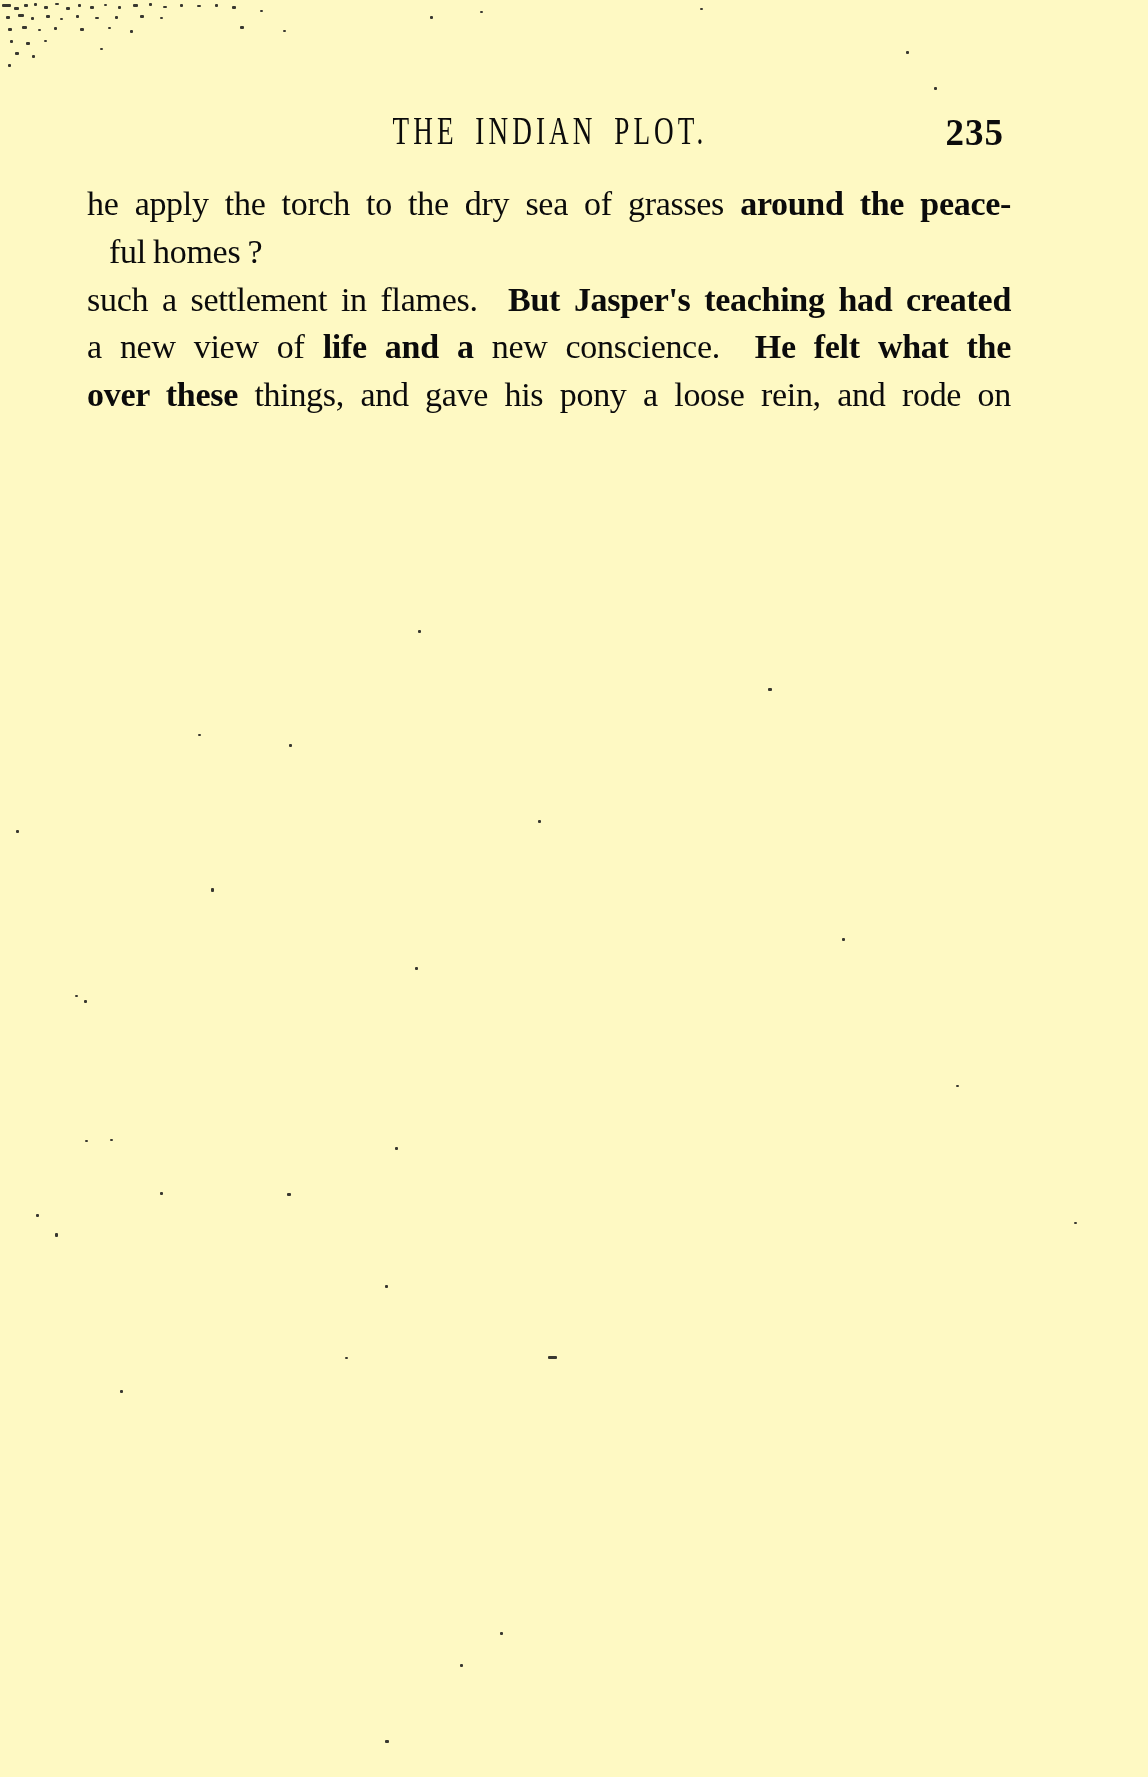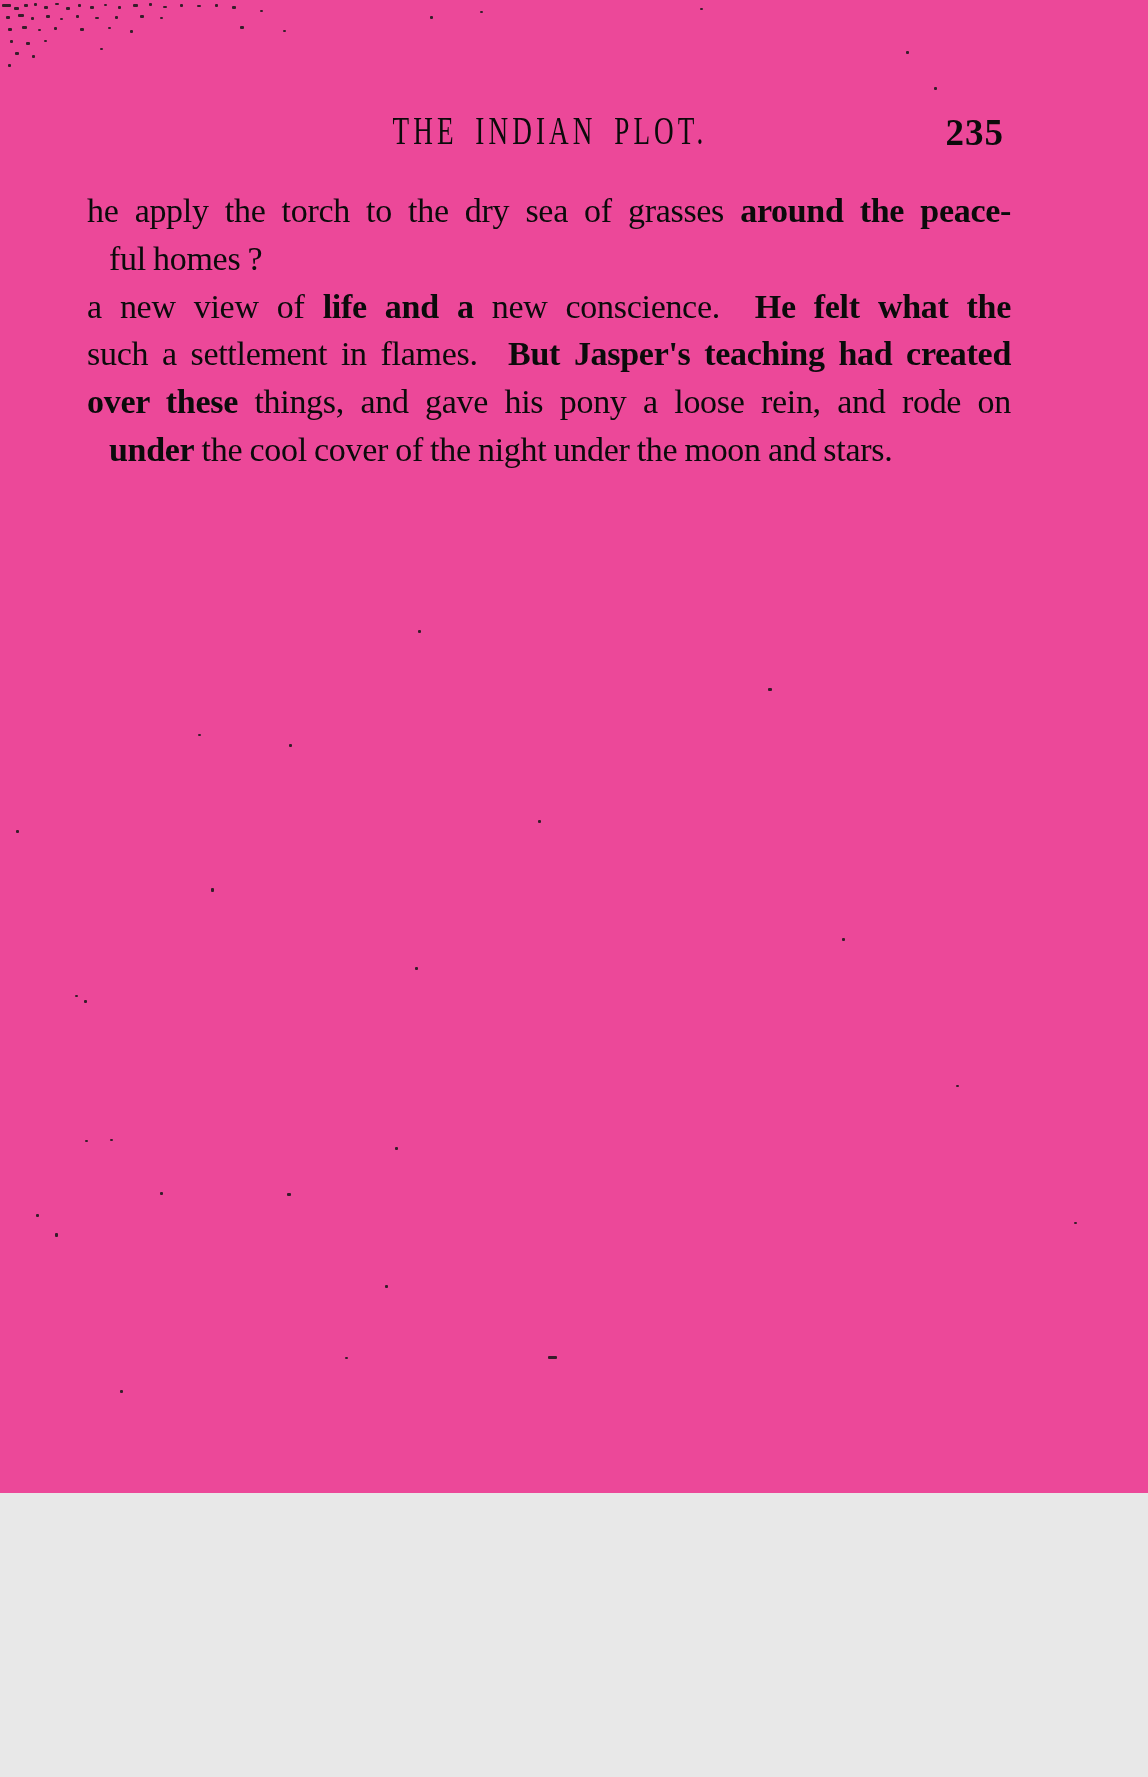--- a/index.html
+++ b/index.html
@@ -3,23 +3,23 @@
 <meta charset="utf-8">
 <style>
   html, body {
     margin: 0;
     padding: 0;
     background: #e8e8e8;
   }
   .page {
     position: relative;
     width: 1148px;
-    height: 1493px;
+    height: 1777px;
     margin: 0 auto;
-    background: #ec4899;
+    background: #fef9c3;
     overflow: hidden;
     font-family: "Liberation Serif", "DejaVu Serif", serif;
     color: #0b0b0b;
   }
   .running-head {
     position: absolute;
     left: 88px;
     top: 108px;
     width: 924px;
     text-align: center;
@@ -36,21 +36,21 @@
     right: 144px;
     top: 112px;
     font-size: 37px;
     line-height: 42px;
     font-weight: bold;
     letter-spacing: 1px;
   }
   .page-body {
     position: absolute;
     left: 87px;
-    top: 187px;
+    top: 180px;
     width: 924px;
     font-size: 34px;
     line-height: 47.8px;
     letter-spacing: -0.3px;
     word-spacing: -1px;
   }
   .text-line {
     text-align: justify;
     text-align-last: justify;
   }
@@ -73,24 +73,23 @@
 </style>
 </head>
 <body>
 
 <div class="page">
   <div class="running-head">THE INDIAN PLOT.</div>
   <div class="page-number">235</div>
   <div class="page-body">
       <div class="text-line"><span>he apply the torch to the dry sea of grasses </span><span class="seg-bold">around the peace-</span></div>
       <div class="text-line no-just"><span>ful homes ?</span></div>
+      <div class="text-line"><span>such a settlement in flames.  </span><span class="seg-bold">But Jasper's teaching had created</span></div>
       <div class="text-line"><span>a new view of </span><span class="seg-bold">life and a</span><span> new conscience.  </span><span class="seg-bold">He felt what the</span></div>
-      <div class="text-line"><span>such a settlement in flames.  </span><span class="seg-bold">But Jasper's teaching had created</span></div>
       <div class="text-line"><span class="seg-bold">over these</span><span> things, and gave his pony a loose rein, and rode on</span></div>
-      <div class="text-line no-just"><span class="seg-bold">under</span><span> the cool cover of the night under the moon and stars.</span></div>
     </div>
   <div id="noise-layer">
       <div class="speck" style="left: 2px; top: 4px; width: 9px; height: 3px; background: rgb(22, 22, 22);"></div>
       <div class="speck" style="left: 14px; top: 7px; width: 5px; height: 3px; background: rgb(22, 22, 22);"></div>
       <div class="speck" style="left: 24px; top: 4px; width: 4px; height: 3px; background: rgb(22, 22, 22);"></div>
       <div class="speck" style="left: 34px; top: 3px; width: 3px; height: 3px; background: rgb(22, 22, 22);"></div>
       <div class="speck" style="left: 44px; top: 6px; width: 4px; height: 3px; background: rgb(22, 22, 22);"></div>
       <div class="speck" style="left: 55px; top: 3px; width: 4px; height: 2px; background: rgb(22, 22, 22);"></div>
       <div class="speck" style="left: 66px; top: 7px; width: 4px; height: 3px; background: rgb(22, 22, 22);"></div>
       <div class="speck" style="left: 78px; top: 4px; width: 3px; height: 3px; background: rgb(22, 22, 22);"></div>

